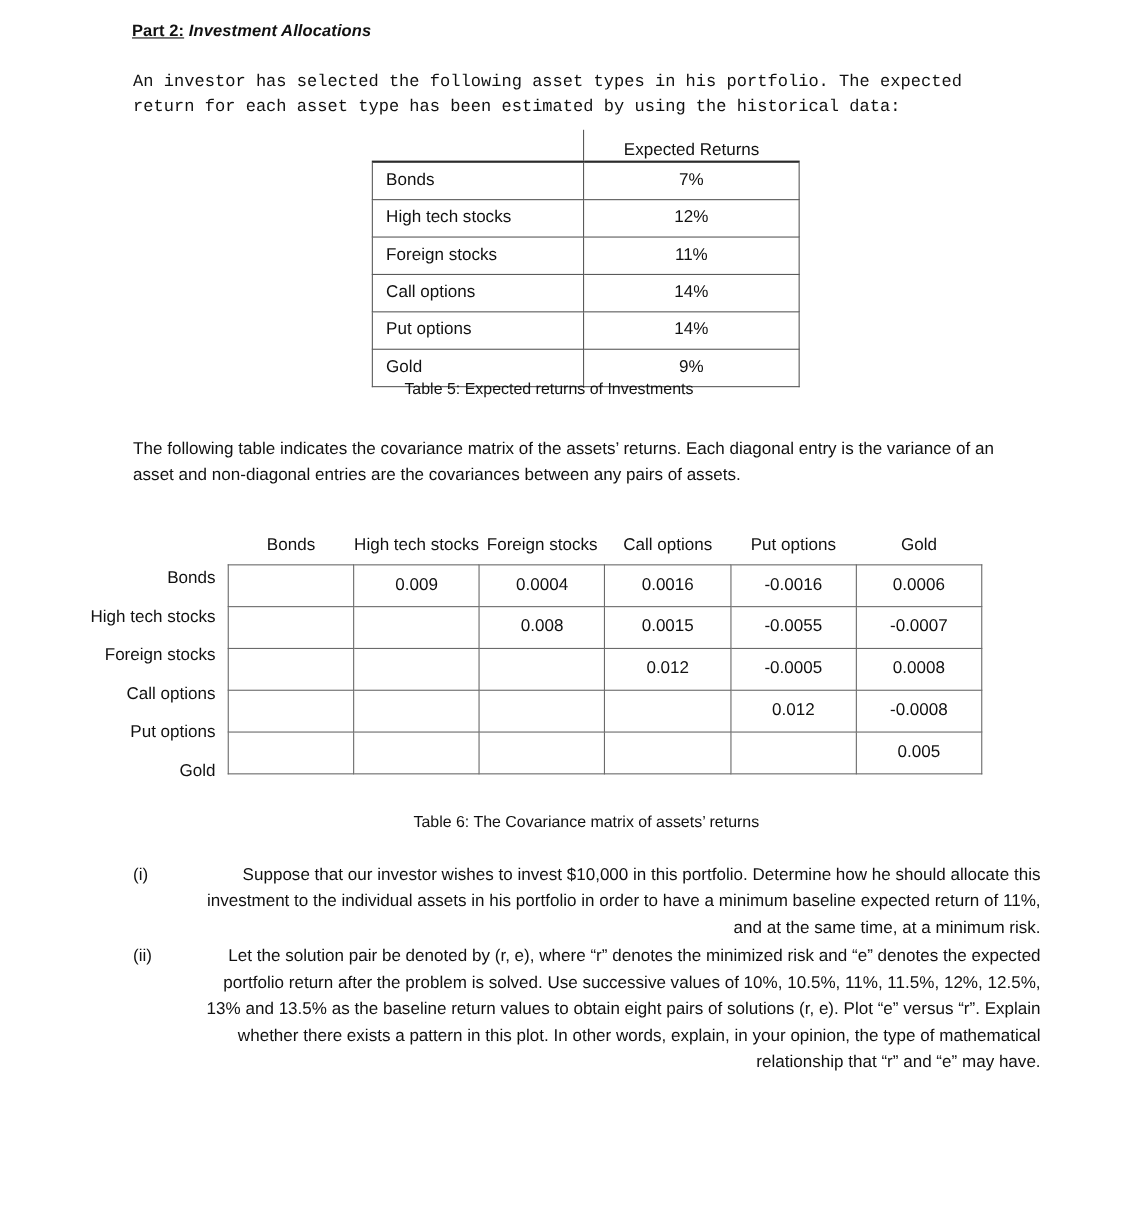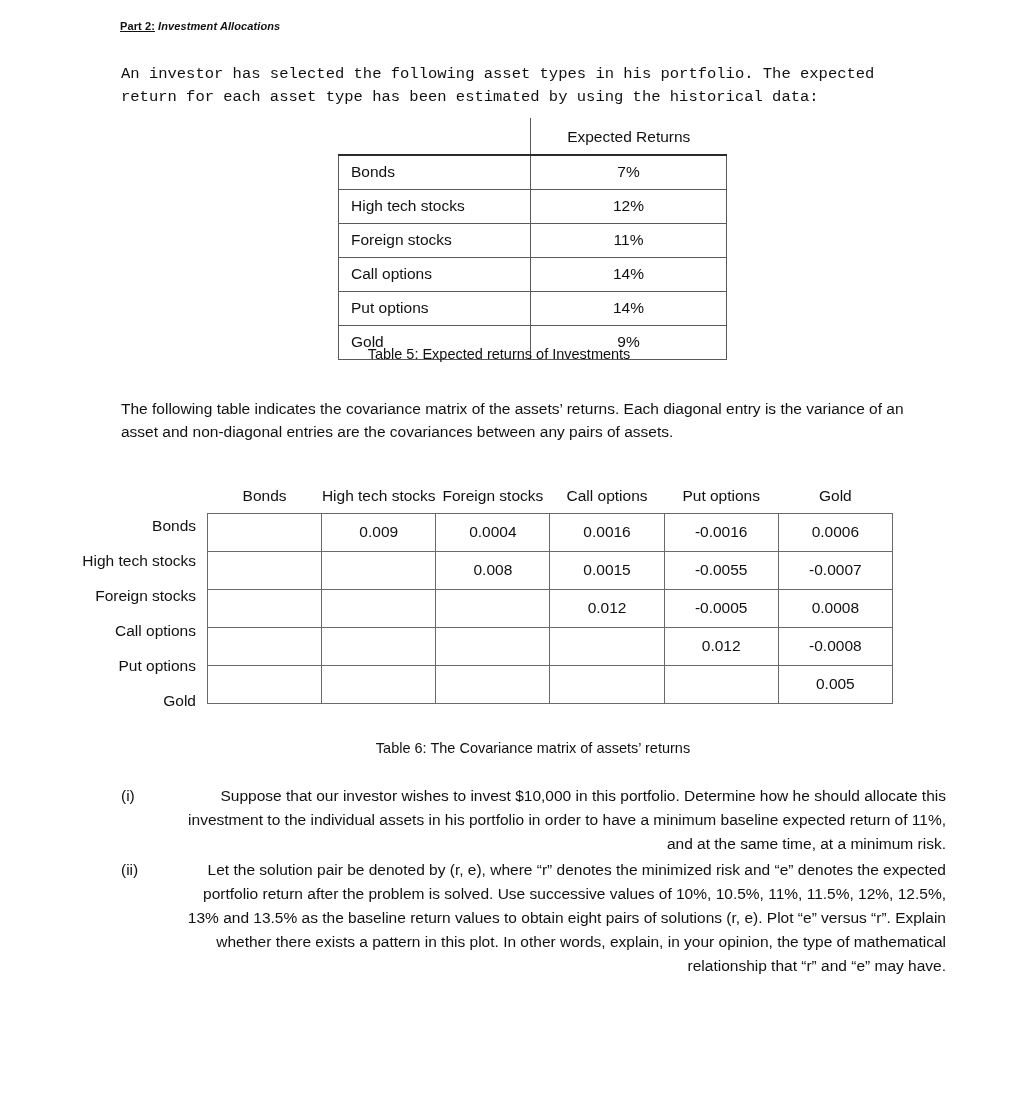--- a/index.html
+++ b/index.html
@@ -21,21 +21,21 @@
     width: 1026px;
     height: 1098px;
     box-sizing: border-box;
   }
 
   
   .section-title {
     position: absolute;
     left: 120px;
     top: 20px;
-    font-size: 11px;
+    font-size: 15px;
     font-weight: bold;
     letter-spacing: 0.1px;
     white-space: nowrap;
   }
   .section-title .part-label {
     text-decoration: underline;
     font-style: normal;
   }
   .section-title .part-name {
     font-style: italic;
@@ -71,21 +71,21 @@
     table-layout: fixed;
     width: 100%;
     font-size: 15.5px;
   }
   #expected-returns-table col.c-asset { width: 192px; }
   #expected-returns-table col.c-value { width: 196px; }
 
   #expected-returns-table thead th {
     border: none;
     border-bottom: 2px solid #2b2b2b;
-    padding: 2px 0 8px 0;
+    padding: 2px 0 0 0;
     font-weight: normal;
     font-size: 15.5px;
     height: 26px;
     vertical-align: bottom;
   }
   #expected-returns-table thead th.th-blank {
     border-right: 1px solid #5a5a5a;
   }
   #expected-returns-table thead th.th-returns {
     text-align: center;

